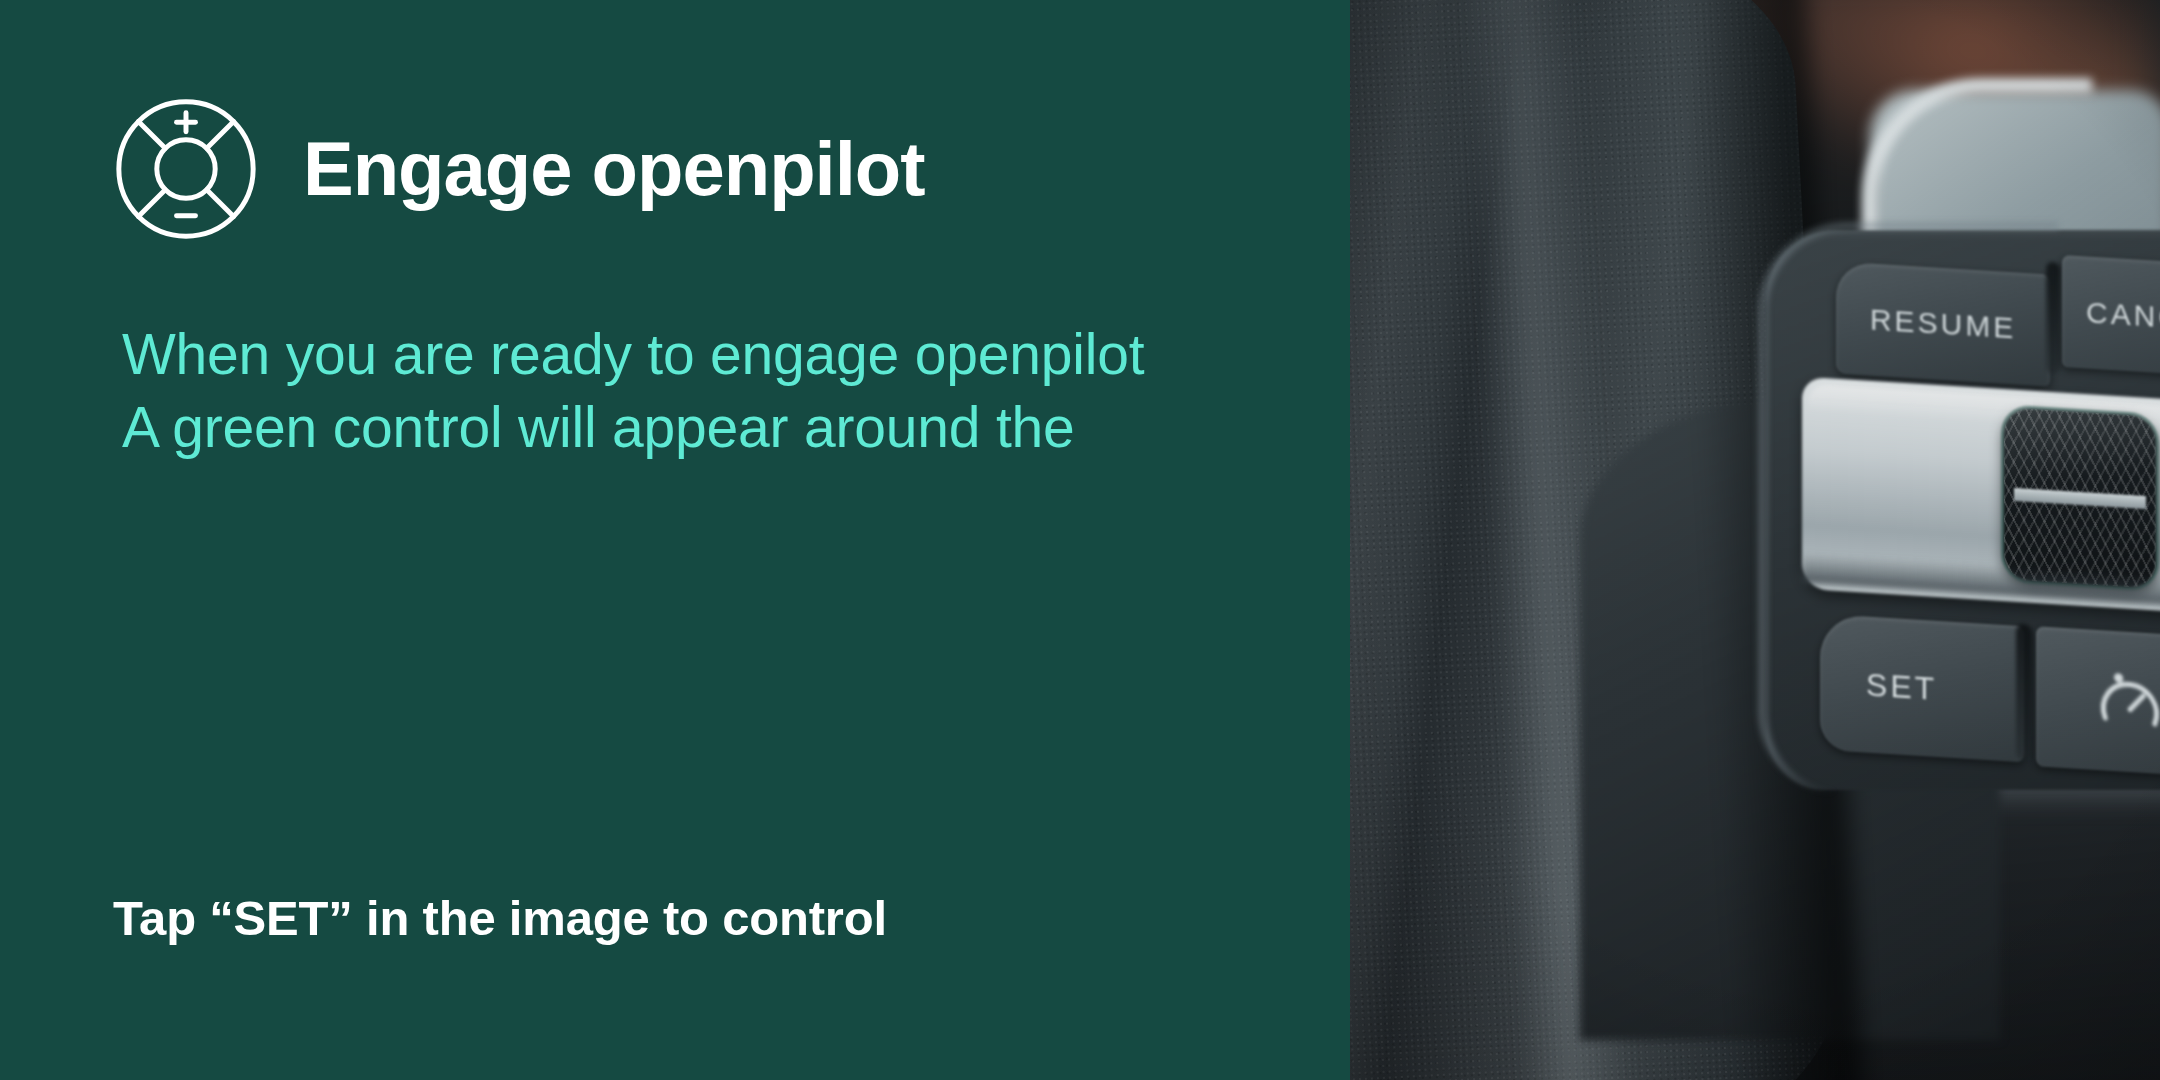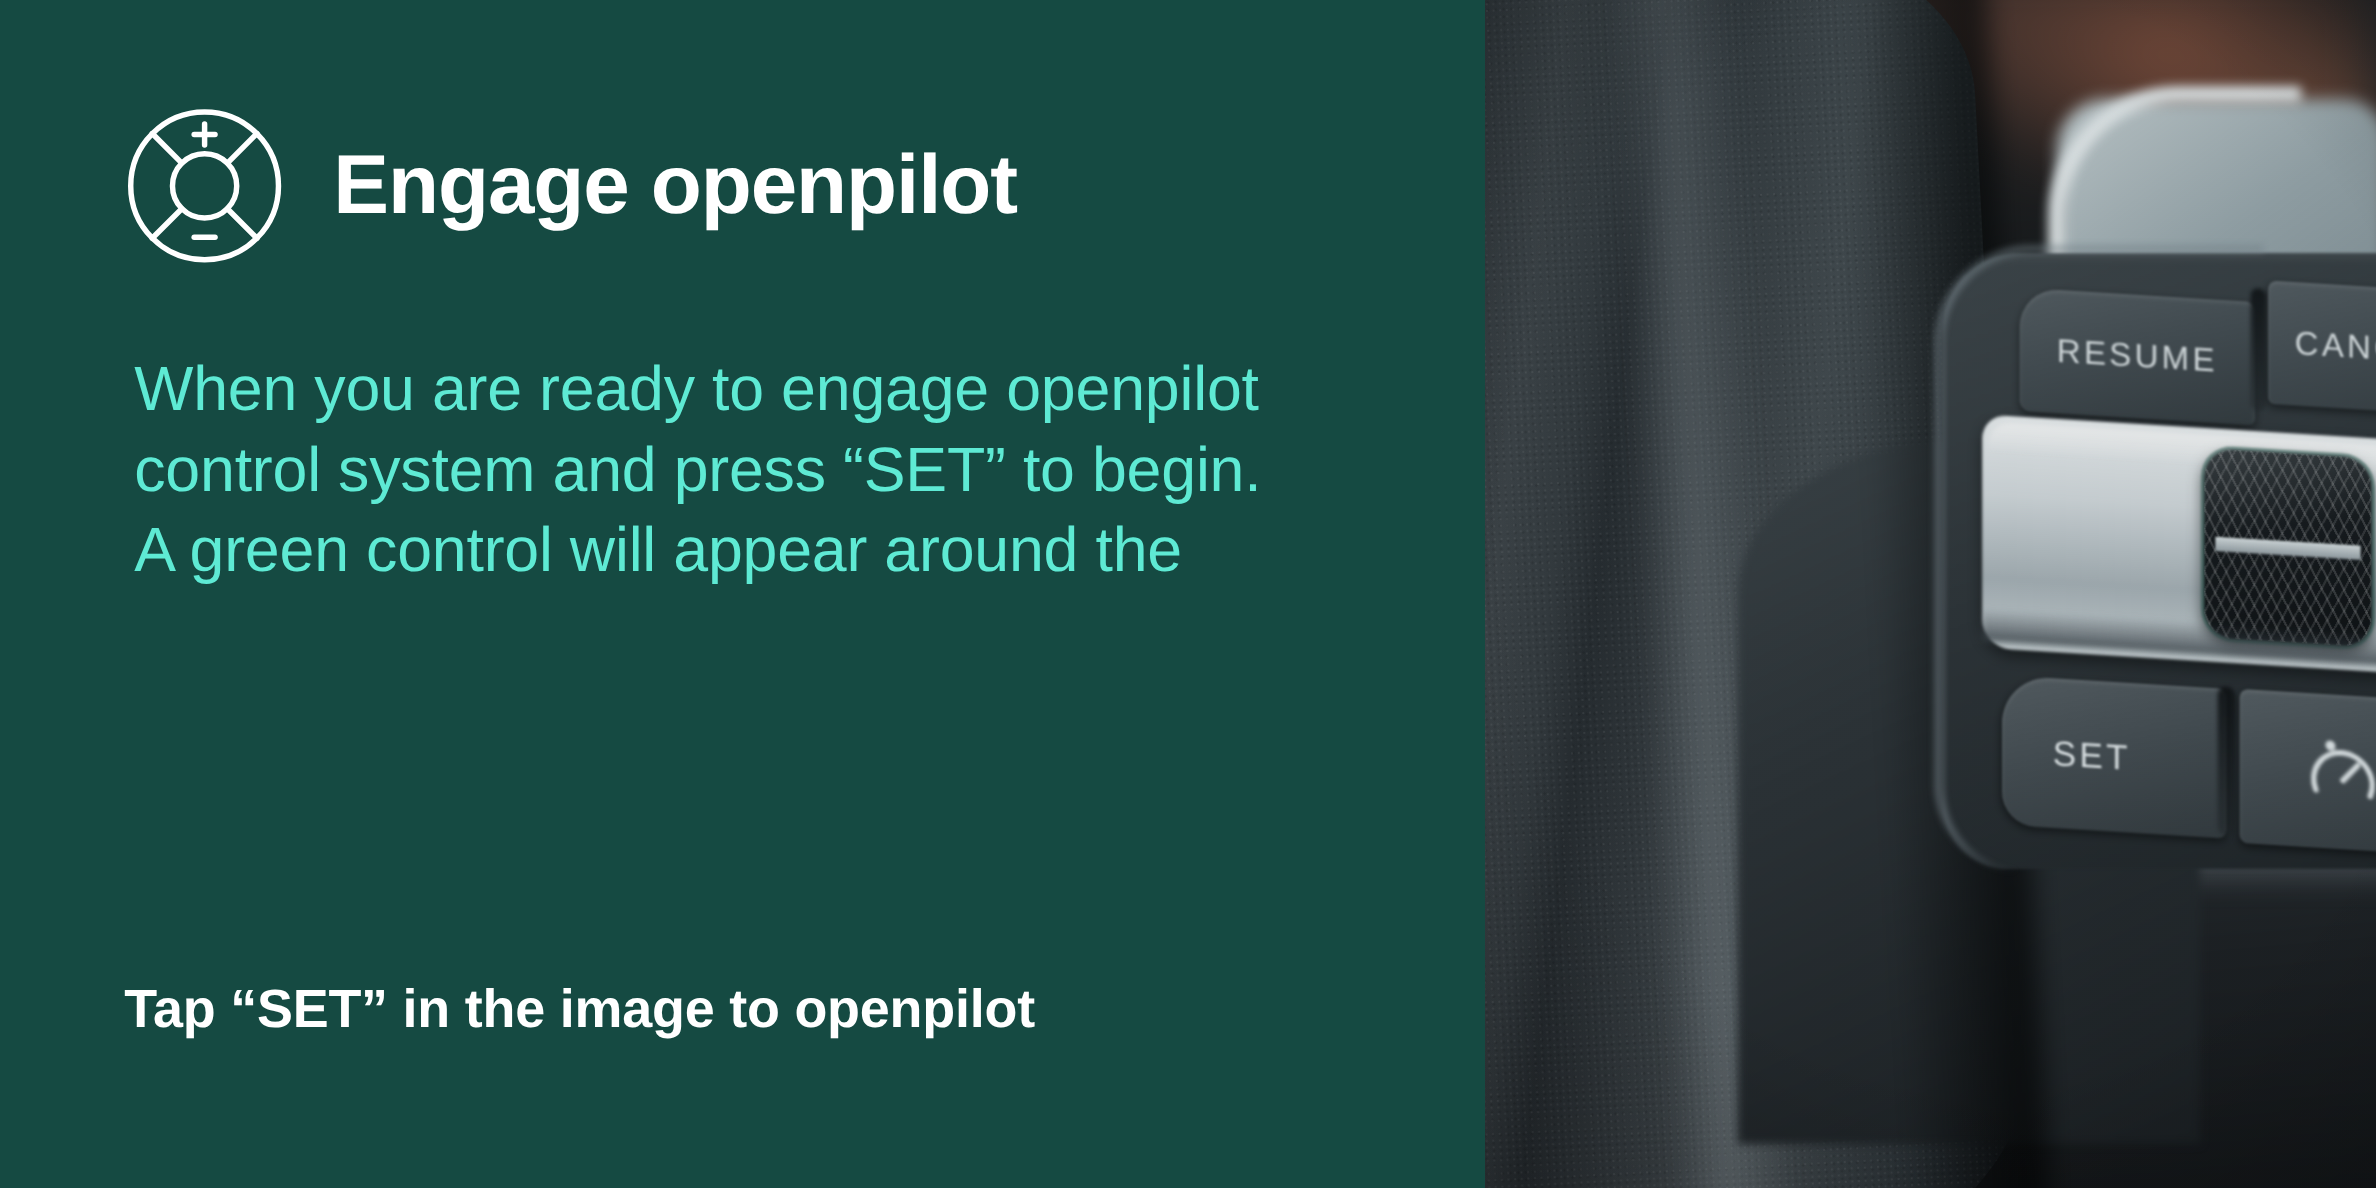--- a/index.html
+++ b/index.html
@@ -318,25 +318,24 @@
             <line x1="43.5" y1="18" x2="56.5" y2="18"></line>
             <line x1="43.5" y1="82" x2="56.5" y2="82"></line>
           </g>
         </svg>
       </span>
       <h1 class="page-title">Engage openpilot</h1>
     </div>
 
     <div class="body-copy">
       <span class="ln">When you are ready to engage openpilot</span>
-      <span class="ln">control system and press “SET” to begin.</span>
       <span class="ln">A green control will appear around the</span>
     </div>
 
-    <div class="cta-text">Tap “SET” in the image to openpilot</div>
+    <div class="cta-text">Tap “SET” in the image to control</div>
   </div>
 
   <div class="photo-panel">
 
     <div class="ph bg-warm"></div>
     <div class="ph bg-pale"></div>
     <div class="ph bg-seat"></div>
     <div class="ph bg-dash"></div>
     <div class="ph bg-dash-top"></div>
     <div class="ph bg-dash-line"></div>

